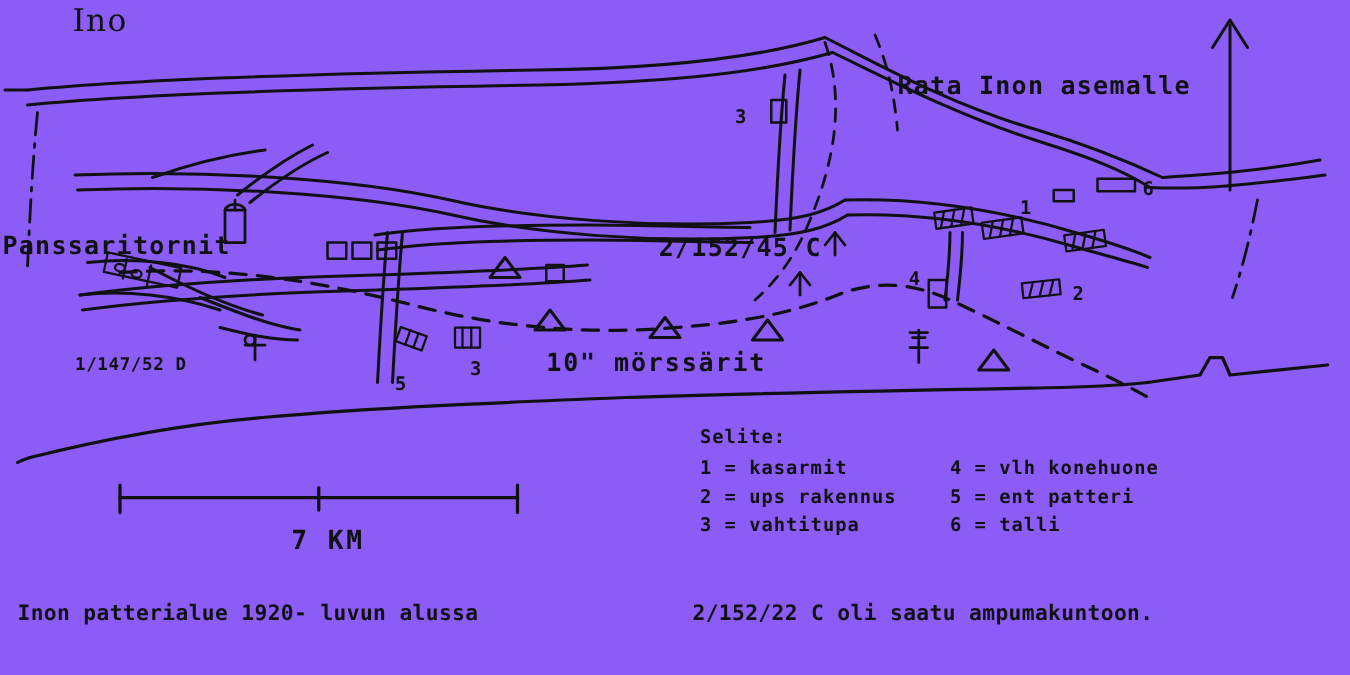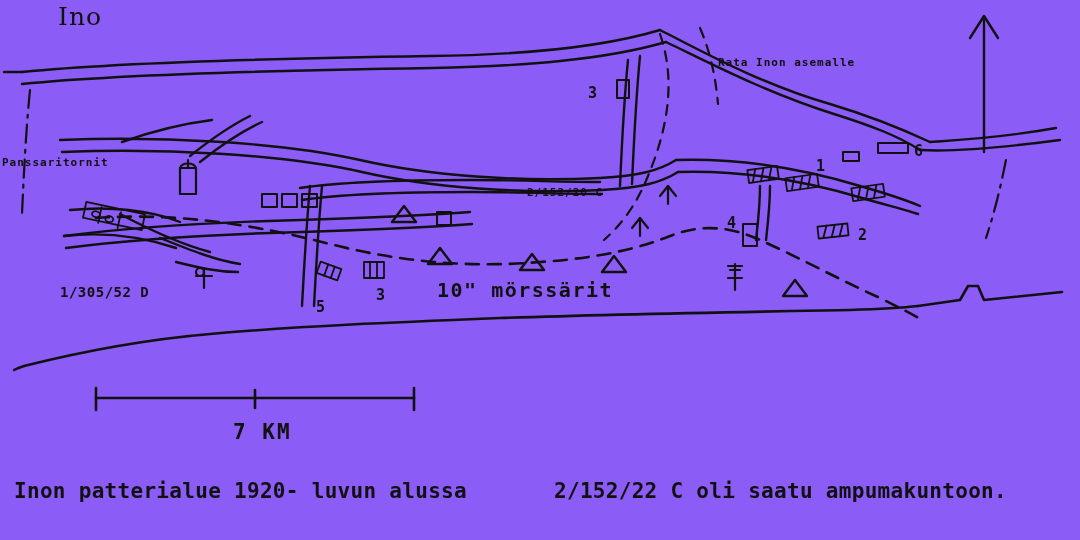--- a/index.html
+++ b/index.html
@@ -36,21 +36,21 @@
     font-family: "DejaVu Serif", serif;
     font-weight: normal;
     letter-spacing: 1px;
   }
   .big {
     font-size: 20px;
     font-weight: bold;
     letter-spacing: 1.5px;
   }
   .mid {
-    font-size: 11px;
+    font-size: 20px;
     font-weight: bold;
     letter-spacing: 1px;
   }
   .small {
     font-size: 14px;
     font-weight: bold;
   }
   .num {
     font-size: 15px;
     font-weight: bold;
@@ -78,21 +78,21 @@
     top: 420px;
     font-size: 21px;
     font-weight: bold;
     letter-spacing: 2px;
   }
   .caption {
     position: absolute;
     left: 14px;
     top: 478px;
     width: 1060px;
-    font-size: 21px;
+    font-size: 17px;
     font-weight: bold;
     letter-spacing: 0.3px;
     line-height: 27px;
     display: grid;
     grid-template-columns: 540px 520px;
   }
   .caption div { white-space: nowrap; }
 </style>
 </head>
 <body>
@@ -257,33 +257,44 @@
         <line x1="255" y1="390" x2="255" y2="408"></line>
         <line x1="414" y1="388" x2="414" y2="410"></line>
       </g>
 
     </g>
   </svg>
 
   <div class="lbl title" style="left:58px; top:2px;">Ino</div>
 
   <div class="lbl mid" style="left:718px; top:56px;">Rata Inon asemalle</div>
-  <div class="lbl mid" style="left:2px; top:156px;">Panssaritornit</div>
-  <div class="lbl mid" style="left:527px; top:186px;">2/152/20 C</div>
-  <div class="lbl small" style="left:60px; top:284px;">1/305/52 D</div>
+  <div class="lbl mid" style="left:2px; top:184px;">Panssaritornit</div>
+  <div class="lbl mid" style="left:527px; top:186px;">2/152/45 C</div>
+  <div class="lbl small" style="left:60px; top:284px;">1/147/52 D</div>
   <div class="lbl big" style="left:437px; top:278px;">10" mörssärit</div>
 
   <div class="lbl num" style="left:588px; top:84px;">3</div>
   <div class="lbl num" style="left:914px; top:142px;">6</div>
   <div class="lbl num" style="left:816px; top:157px;">1</div>
   <div class="lbl num" style="left:858px; top:226px;">2</div>
   <div class="lbl num" style="left:727px; top:214px;">4</div>
   <div class="lbl num" style="left:316px; top:298px;">5</div>
   <div class="lbl num" style="left:376px; top:286px;">3</div>
 
+  <div class="legend">
+    <div class="legend-title">Selite:</div>
+    <div class="legend-grid">
+      <div>1 = kasarmit</div>
+      <div>4 = vlh konehuone</div>
+      <div>2 = ups rakennus</div>
+      <div>5 = ent patteri</div>
+      <div>3 = vahtitupa</div>
+      <div>6 = talli</div>
+    </div>
+  </div>
 
   <div class="scale-label">7 KM</div>
 
   <div class="caption">
     <div>Inon patterialue 1920- luvun alussa</div>
     <div>2/152/22 C oli saatu ampumakuntoon.</div>
   </div>
 
 </div>
 

